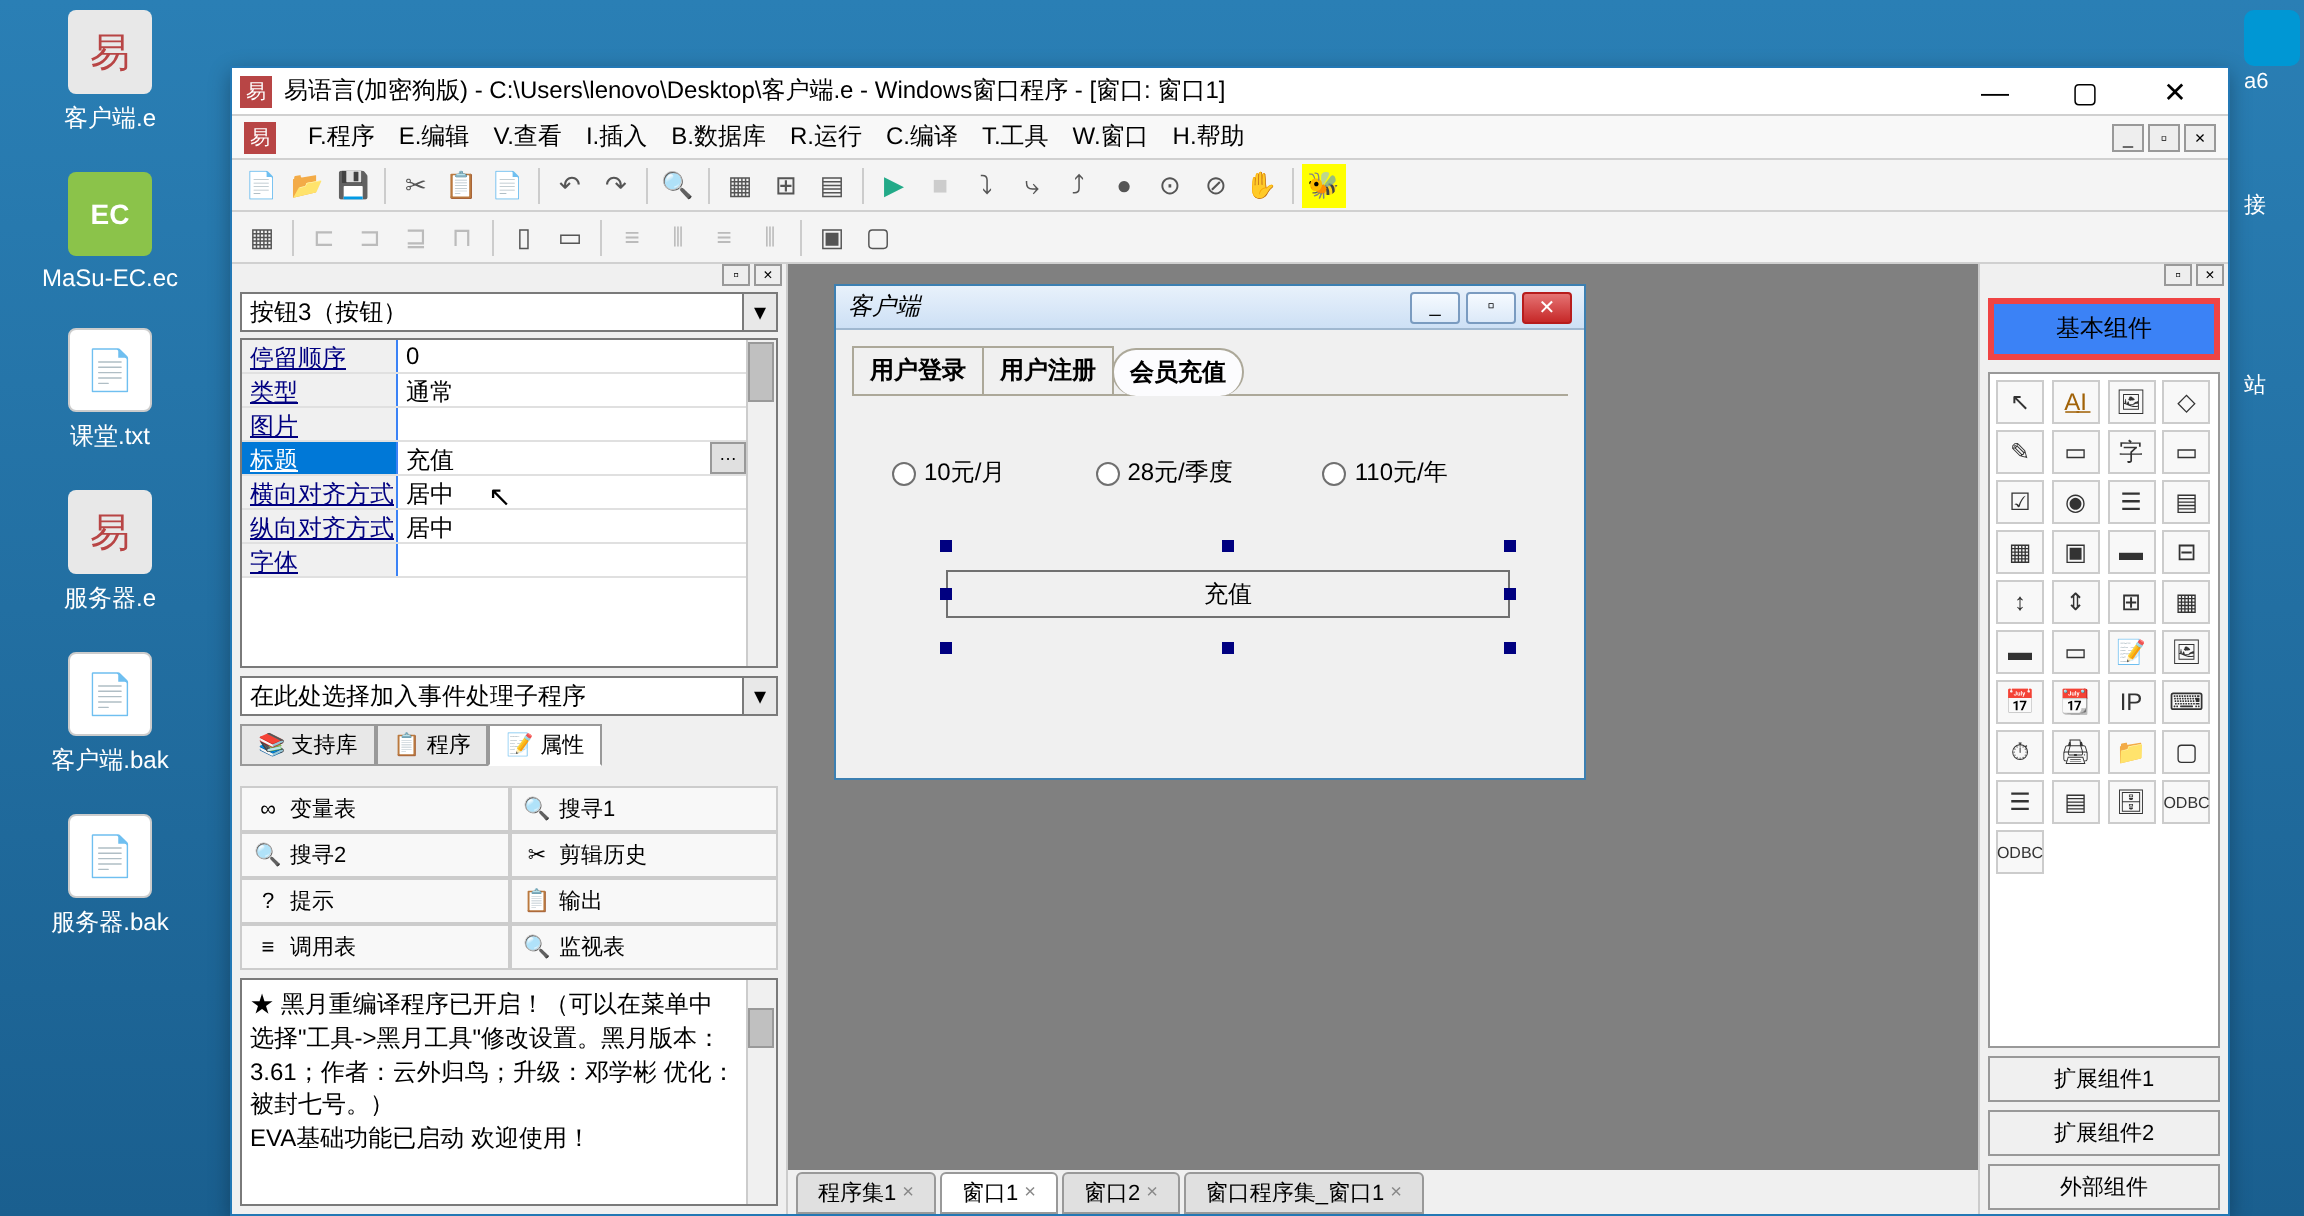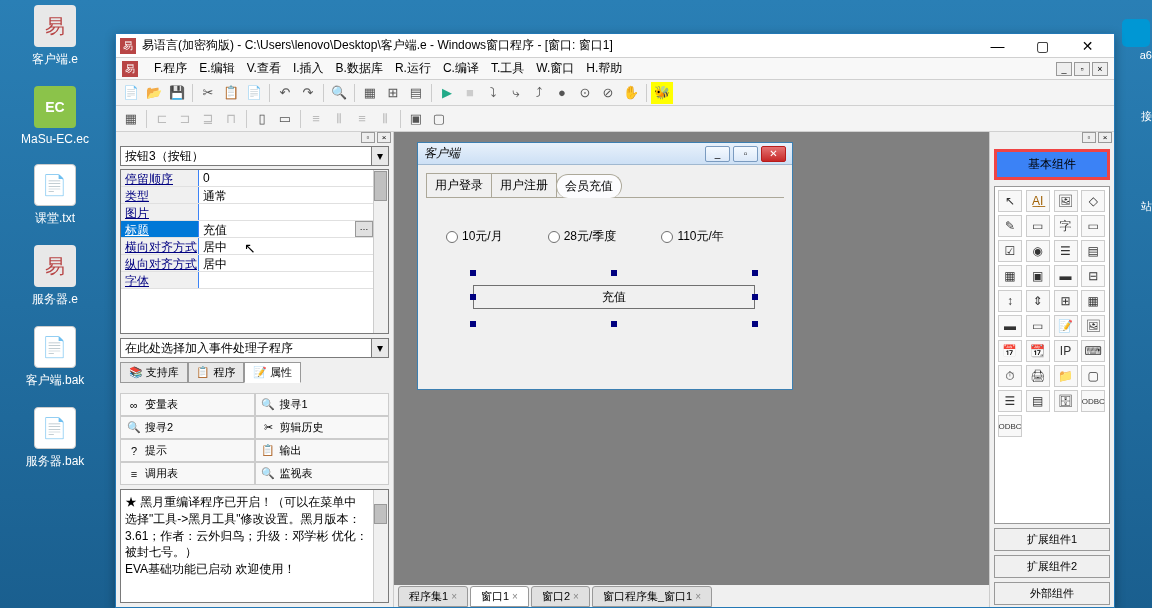--- a/index.html
+++ b/index.html
@@ -8,21 +8,21 @@
 
 .desktop-icons { position: absolute; left: 10px; top: 5px; width: 90px; }
 .d-icon { display: flex; flex-direction: column; align-items: center; color: #fff; margin-bottom: 18px; cursor: pointer; }
 .d-icon-img { width: 42px; height: 42px; background: #c8c8c8; border-radius: 4px; margin-bottom: 4px; display: flex; align-items: center; justify-content: center; font-size: 20px; }
 .d-icon-ec { background: #8bc34a; color: #fff; font-weight: bold; font-size: 14px; }
 .d-icon-e { background: #e8e8e8; color: #b84545; }
 .d-icon-txt { background: #fff; border: 1px solid #ccc; }
 .d-icon-bak { background: #fff; border: 1px solid #ccc; }
 
 
-.right-icons { position: absolute; right: 0; top: 19px; width: 30px; overflow: hidden; text-align: right; }
+.right-icons { position: absolute; right: 0; top: 5px; width: 30px; overflow: hidden; }
 .r-icon { height: 60px; margin-bottom: 30px; color: #fff; font-size: 11px; }
 
 
 .app-window { position: absolute; left: 115px; top: 33px; width: 1000px; height: 575px; background: #f0f0f0; border: 1px solid #2378b5; box-shadow: 0 3px 10px rgba(0,0,0,0.3); }
 
 .titlebar { height: 24px; background: #fff; display: flex; align-items: center; padding: 0 4px; border-bottom: 1px solid #d0d0d0; }
 .app-icon { width: 16px; height: 16px; background: #b84545; color: #fff; display: flex; align-items: center; justify-content: center; font-size: 10px; margin-right: 6px; }
 .title-text { flex: 1; font-size: 12px; color: #000; }
 .win-controls { display: flex; }
 .win-btn { width: 45px; height: 22px; display: flex; align-items: center; justify-content: center; cursor: pointer; font-size: 14px; }
@@ -80,21 +80,21 @@
 .center-panel { flex: 1; background: #808080; position: relative; }
 
 .form-designer { position: absolute; left: 23px; top: 10px; width: 376px; height: 248px; background: #f0f0f0; border: 1px solid #3c7fb1; }
 .form-title { height: 22px; background: linear-gradient(#e8f1fb, #cde0f5); display: flex; align-items: center; padding: 0 6px; border-bottom: 1px solid #a0b8d0; }
 .form-title-text { flex: 1; color: #000; font-style: italic; }
 .form-win-btns { display: flex; gap: 3px; }
 .fw-btn { width: 25px; height: 16px; border: 1px solid #7a9bc0; background: linear-gradient(#f5faff, #dce9f8); border-radius: 2px; display: flex; align-items: center; justify-content: center; font-size: 10px; cursor: pointer; }
 .fw-close { background: linear-gradient(#e57373, #c62828); border-color: #b71c1c; color: #fff; }
 
 .form-body { padding: 8px; position: relative; height: calc(100% - 22px); }
-.form-tabs { display: flex; border-bottom: 1px solid #aca899; }
+.form-tabs { display: flex; border-bottom: 1px solid #aca899; font-weight: bold; }
 .ftab { padding: 3px 8px; border: 1px solid #aca899; border-bottom: none; background: #f0f0f0; cursor: pointer; margin-right: -1px; position: relative; }
 .ftab.active { background: #fcfcfe; top: 1px; border-radius: 12px; }
 
 .radio-group { display: flex; gap: 45px; margin: 30px 20px; }
 .radio-item { display: flex; align-items: center; gap: 4px; cursor: pointer; }
 .radio-circle { width: 12px; height: 12px; border: 1px solid #707070; border-radius: 50%; background: #fff; }
 
 .design-btn { position: absolute; left: 55px; top: 120px; width: 282px; height: 24px; border: 1px solid #707070; background: #f0f0f0; display: flex; align-items: center; justify-content: center; cursor: pointer; }
 .handle { position: absolute; width: 6px; height: 6px; background: #000080; }
 

